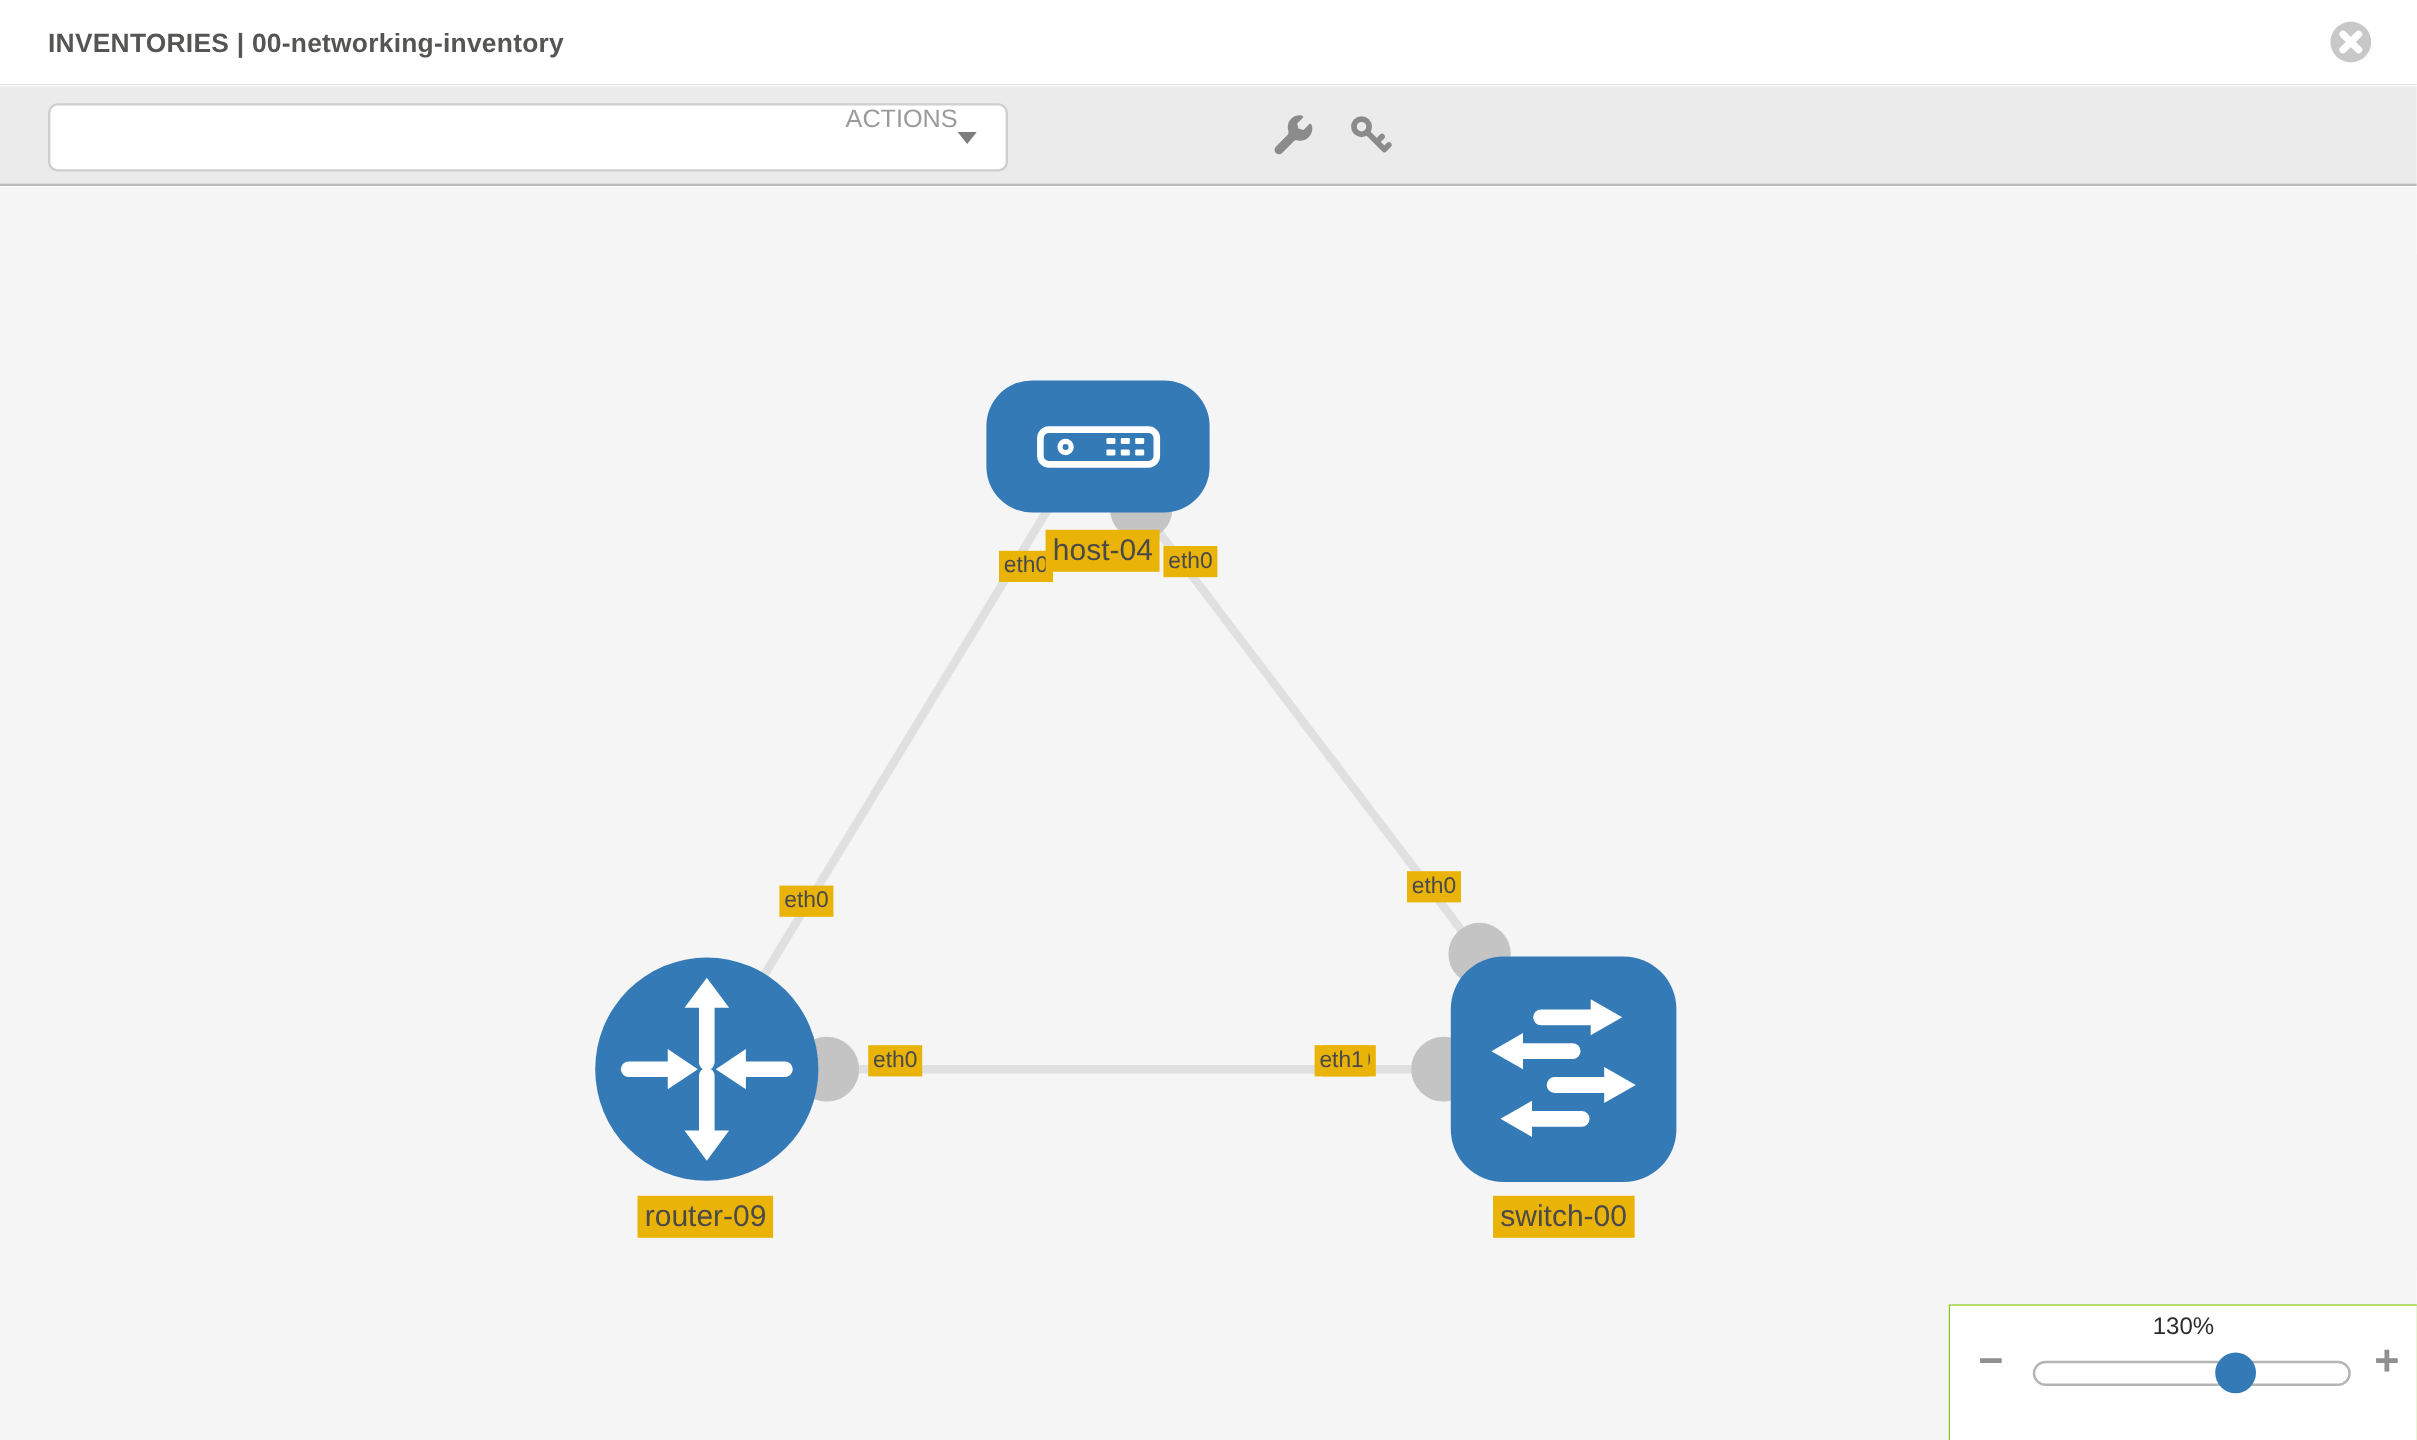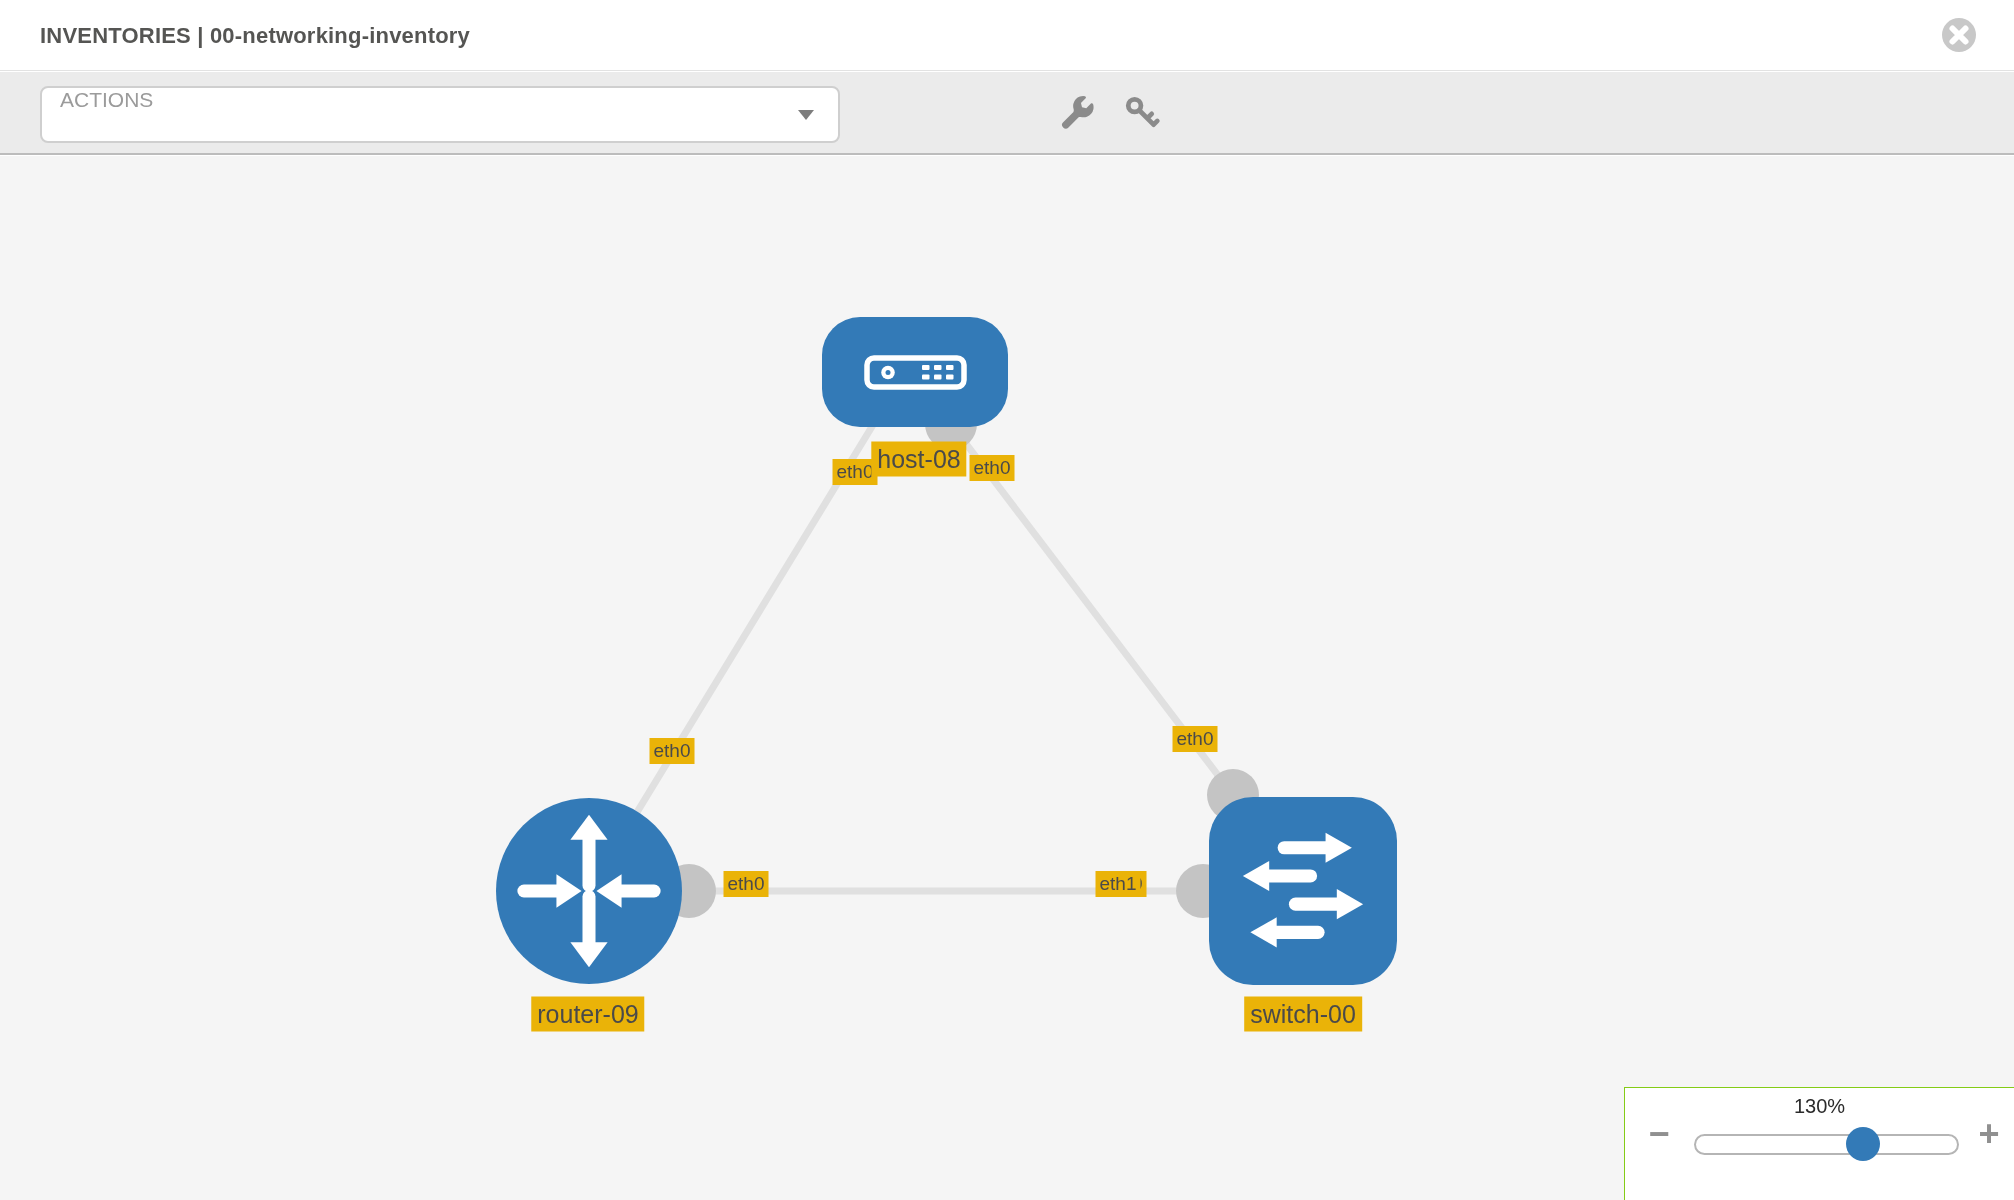--- a/index.html
+++ b/index.html
@@ -38,21 +38,21 @@
     font-size: 21px; color: #9b9b9b; padding-left: 18px; flex: 1;
     background: transparent; border: none; outline: none; height: 100%;
     font-family: "Liberation Sans", sans-serif;
   }
   .select-box input::placeholder { color: #9b9b9b; opacity: 1; }
   .caret {
     width: 0; height: 0; margin-right: 24px;
     border-left: 8px solid transparent; border-right: 8px solid transparent;
     border-top: 10px solid #7d7d7d;
   }
-  .actions-box { left: 40px; width: 800px; }
+  .actions-box { left: 40px; width: 800px; text-align: right; }
   .search-box  { left: 1186px; width: 782px; }
   .tool-icon {
     position: absolute; top: 22px; width: 40px; height: 40px;
     background: transparent; border: none; cursor: pointer; padding: 0;
   }
   .wrench-btn { left: 1058px; }
   .key-btn    { left: 1122px; }
 
   
   .net-canvas {
@@ -184,21 +184,21 @@
     </g>
   </svg>
     </div>
     <div class="diagram-label iface-label" style="left: 855px; top: 316px;">eth0</div>
     <div class="diagram-label iface-label" style="left: 992px; top: 312px;">eth0</div>
     <div class="diagram-label iface-label" style="left: 672px; top: 595px;">eth0</div>
     <div class="diagram-label iface-label" style="left: 1195px; top: 583px;">eth0</div>
     <div class="diagram-label iface-label" style="left: 746px; top: 728px;">eth0</div>
     <div class="diagram-label iface-label" style="left: 1124px; top: 728px;">eth0</div>
     <div class="diagram-label iface-label" style="left: 1118px; top: 728px;">eth1</div>
-    <div class="diagram-label node-label" style="left: 919px; top: 303px;">host-08</div>
+    <div class="diagram-label node-label" style="left: 919px; top: 303px;">host-04</div>
     <div class="diagram-label node-label" style="left: 588px; top: 858px;">router-09</div>
     <div class="diagram-label node-label" style="left: 1303px; top: 858px; text-align: center;">switch-00</div>
   </div>
 
 <div class="zoom-panel">
   <div class="zoom-level">130%</div>
   <button class="zoom-minus">−</button>
   <div class="zoom-track"></div>
   <div class="zoom-thumb"></div>
   <button class="zoom-plus">+</button>

